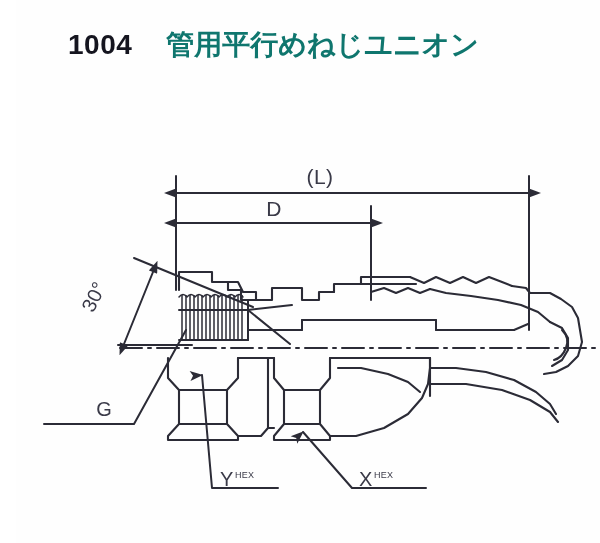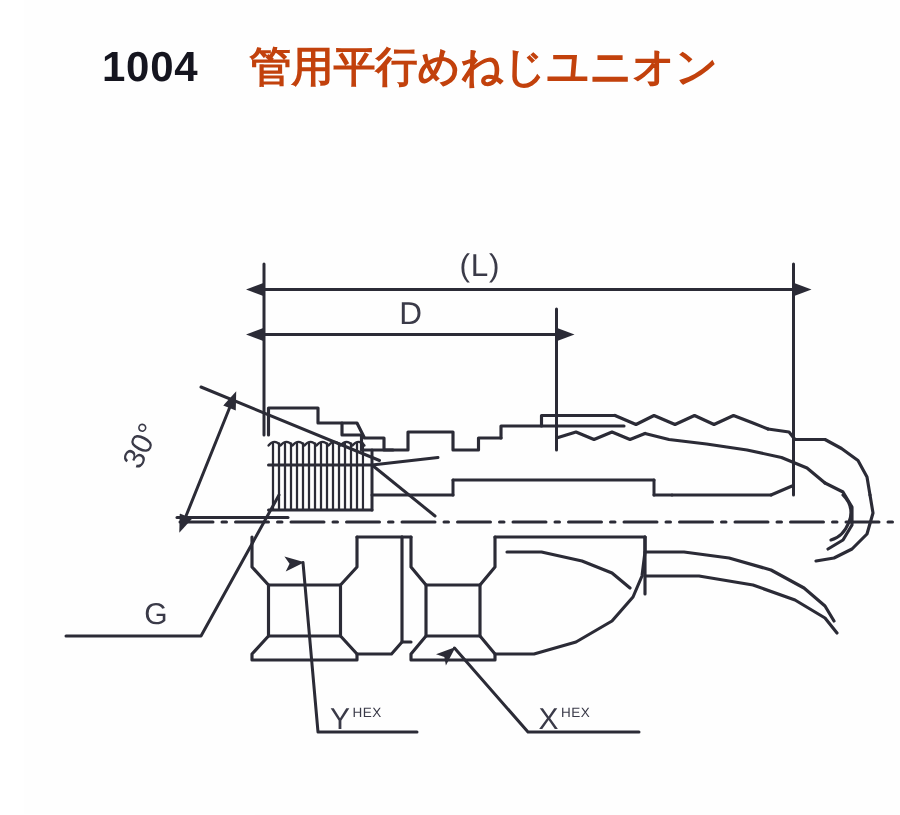--- a/index.html
+++ b/index.html
@@ -38,21 +38,21 @@
     letter-spacing: 0.5px;
     line-height: 1.18;
     color: #15151f;
     white-space: nowrap;
   }
   .title-text {
     margin-left: 34px;
     font-size: 28px;
     font-weight: 700;
     line-height: 1.18;
-    color: #c2410c;
+    color: #0f766e;
   }
   .title-line2 {
     display: block;
   }
   svg.drawing {
     position: absolute;
     left: 0;
     top: 0;
     width: 600px;
     height: 543px;

